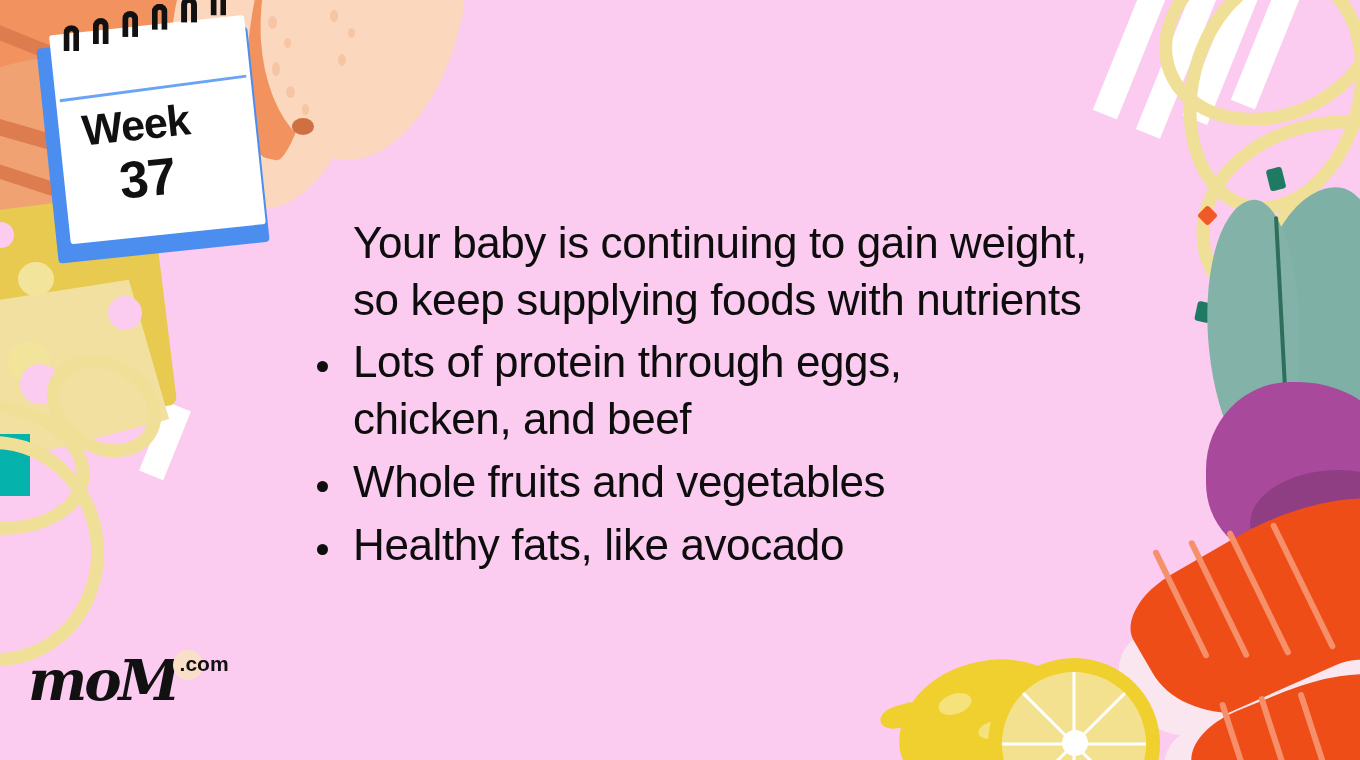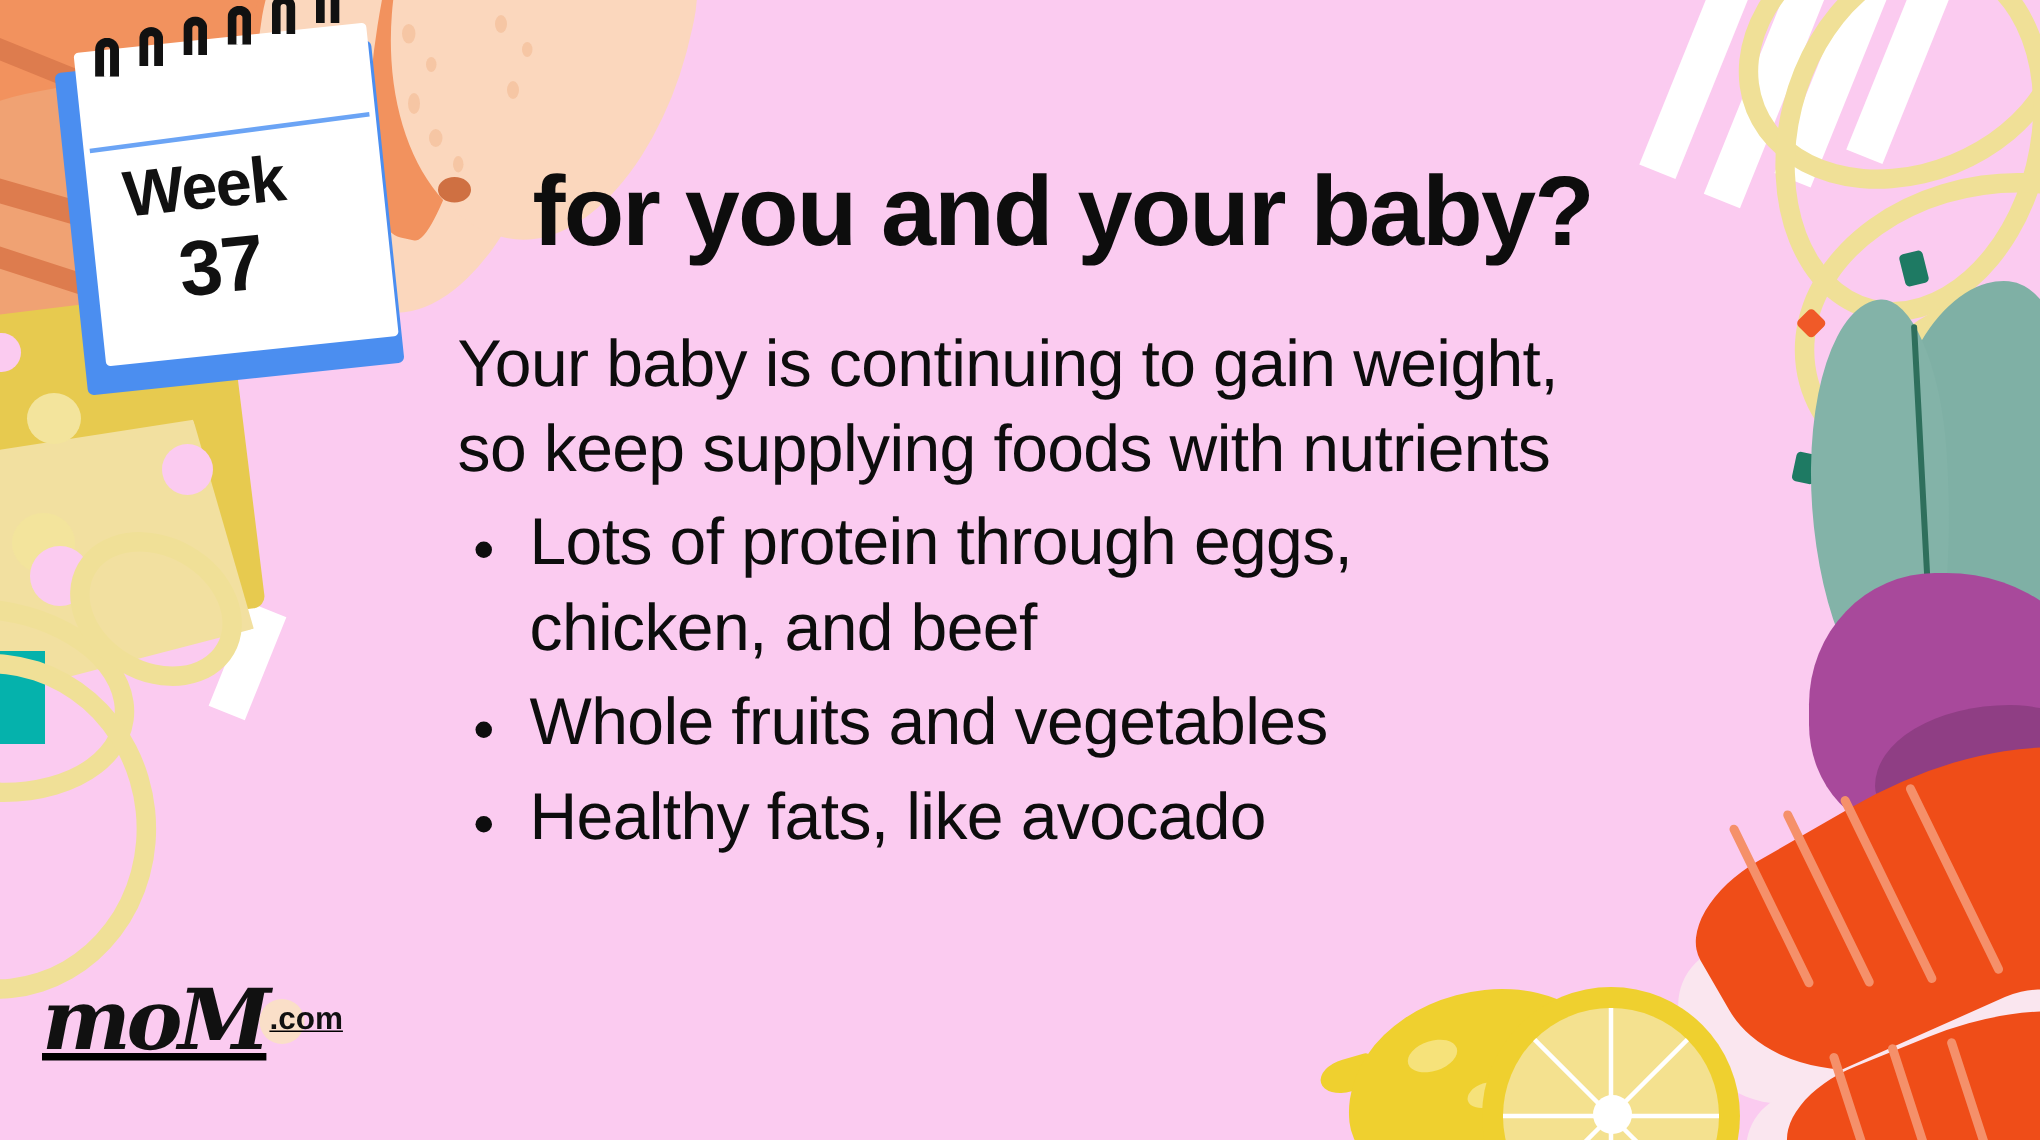--- a/index.html
+++ b/index.html
@@ -173,20 +173,21 @@
     left:305px; top:214px;
     width:960px;
     z-index:30;
     color:#0d0d0d;
   }
   .body-line {
     font-size:44px;
     line-height:1.30;
     letter-spacing:-0.4px;
     font-weight:400;
+    margin-left:48px;
   }
   .bullets { list-style:none; margin-top:4px; }
   .bullets li {
     position:relative;
     font-size:44px;
     line-height:1.29;
     letter-spacing:-0.4px;
     padding-left:48px;
     margin-top:6px;
   }
@@ -243,22 +244,21 @@
     text-align:center;
     font-size:52px; font-weight:700; color:#111; letter-spacing:-1px;
   }
 
   
   .logo {
     position:absolute;
     left:28px; top:652px;
     z-index:30;
     display:flex;
-    align-items:flex-end;
-    text-decoration:underline;
+    align-items:flex-start;
   }
   .logo-mark {
     font-family:"DejaVu Serif", serif;
     font-style:italic;
     font-weight:700;
     font-size:56px;
     color:#111111;
     letter-spacing:-3px;
     line-height:1;
   }
@@ -384,21 +384,20 @@
     <div class="cal-ring" style="left:130px; top:-16px;"></div>
     <div class="cal-ring" style="left:160px; top:-20px;"></div>
     <div class="cal-ring" style="left:190px; top:-24px;"></div>
 
     <div class="cal-week">Week</div>
     <div class="cal-num">37</div>
   </div>
 
   <h1 class="headline">
     <br>
-    <span>for you and your baby?</span>
   </h1>
 
   <div class="body-block">
     <div class="body-line">Your baby is continuing to gain weight,</div>
     <div class="body-line">so keep supplying foods with nutrients</div>
 
     <ul class="bullets">
       <li style="white-space:pre-line; text-indent:0;">Lots of protein through eggs,
 chicken, and beef</li>
       <li>Whole fruits and vegetables</li>

